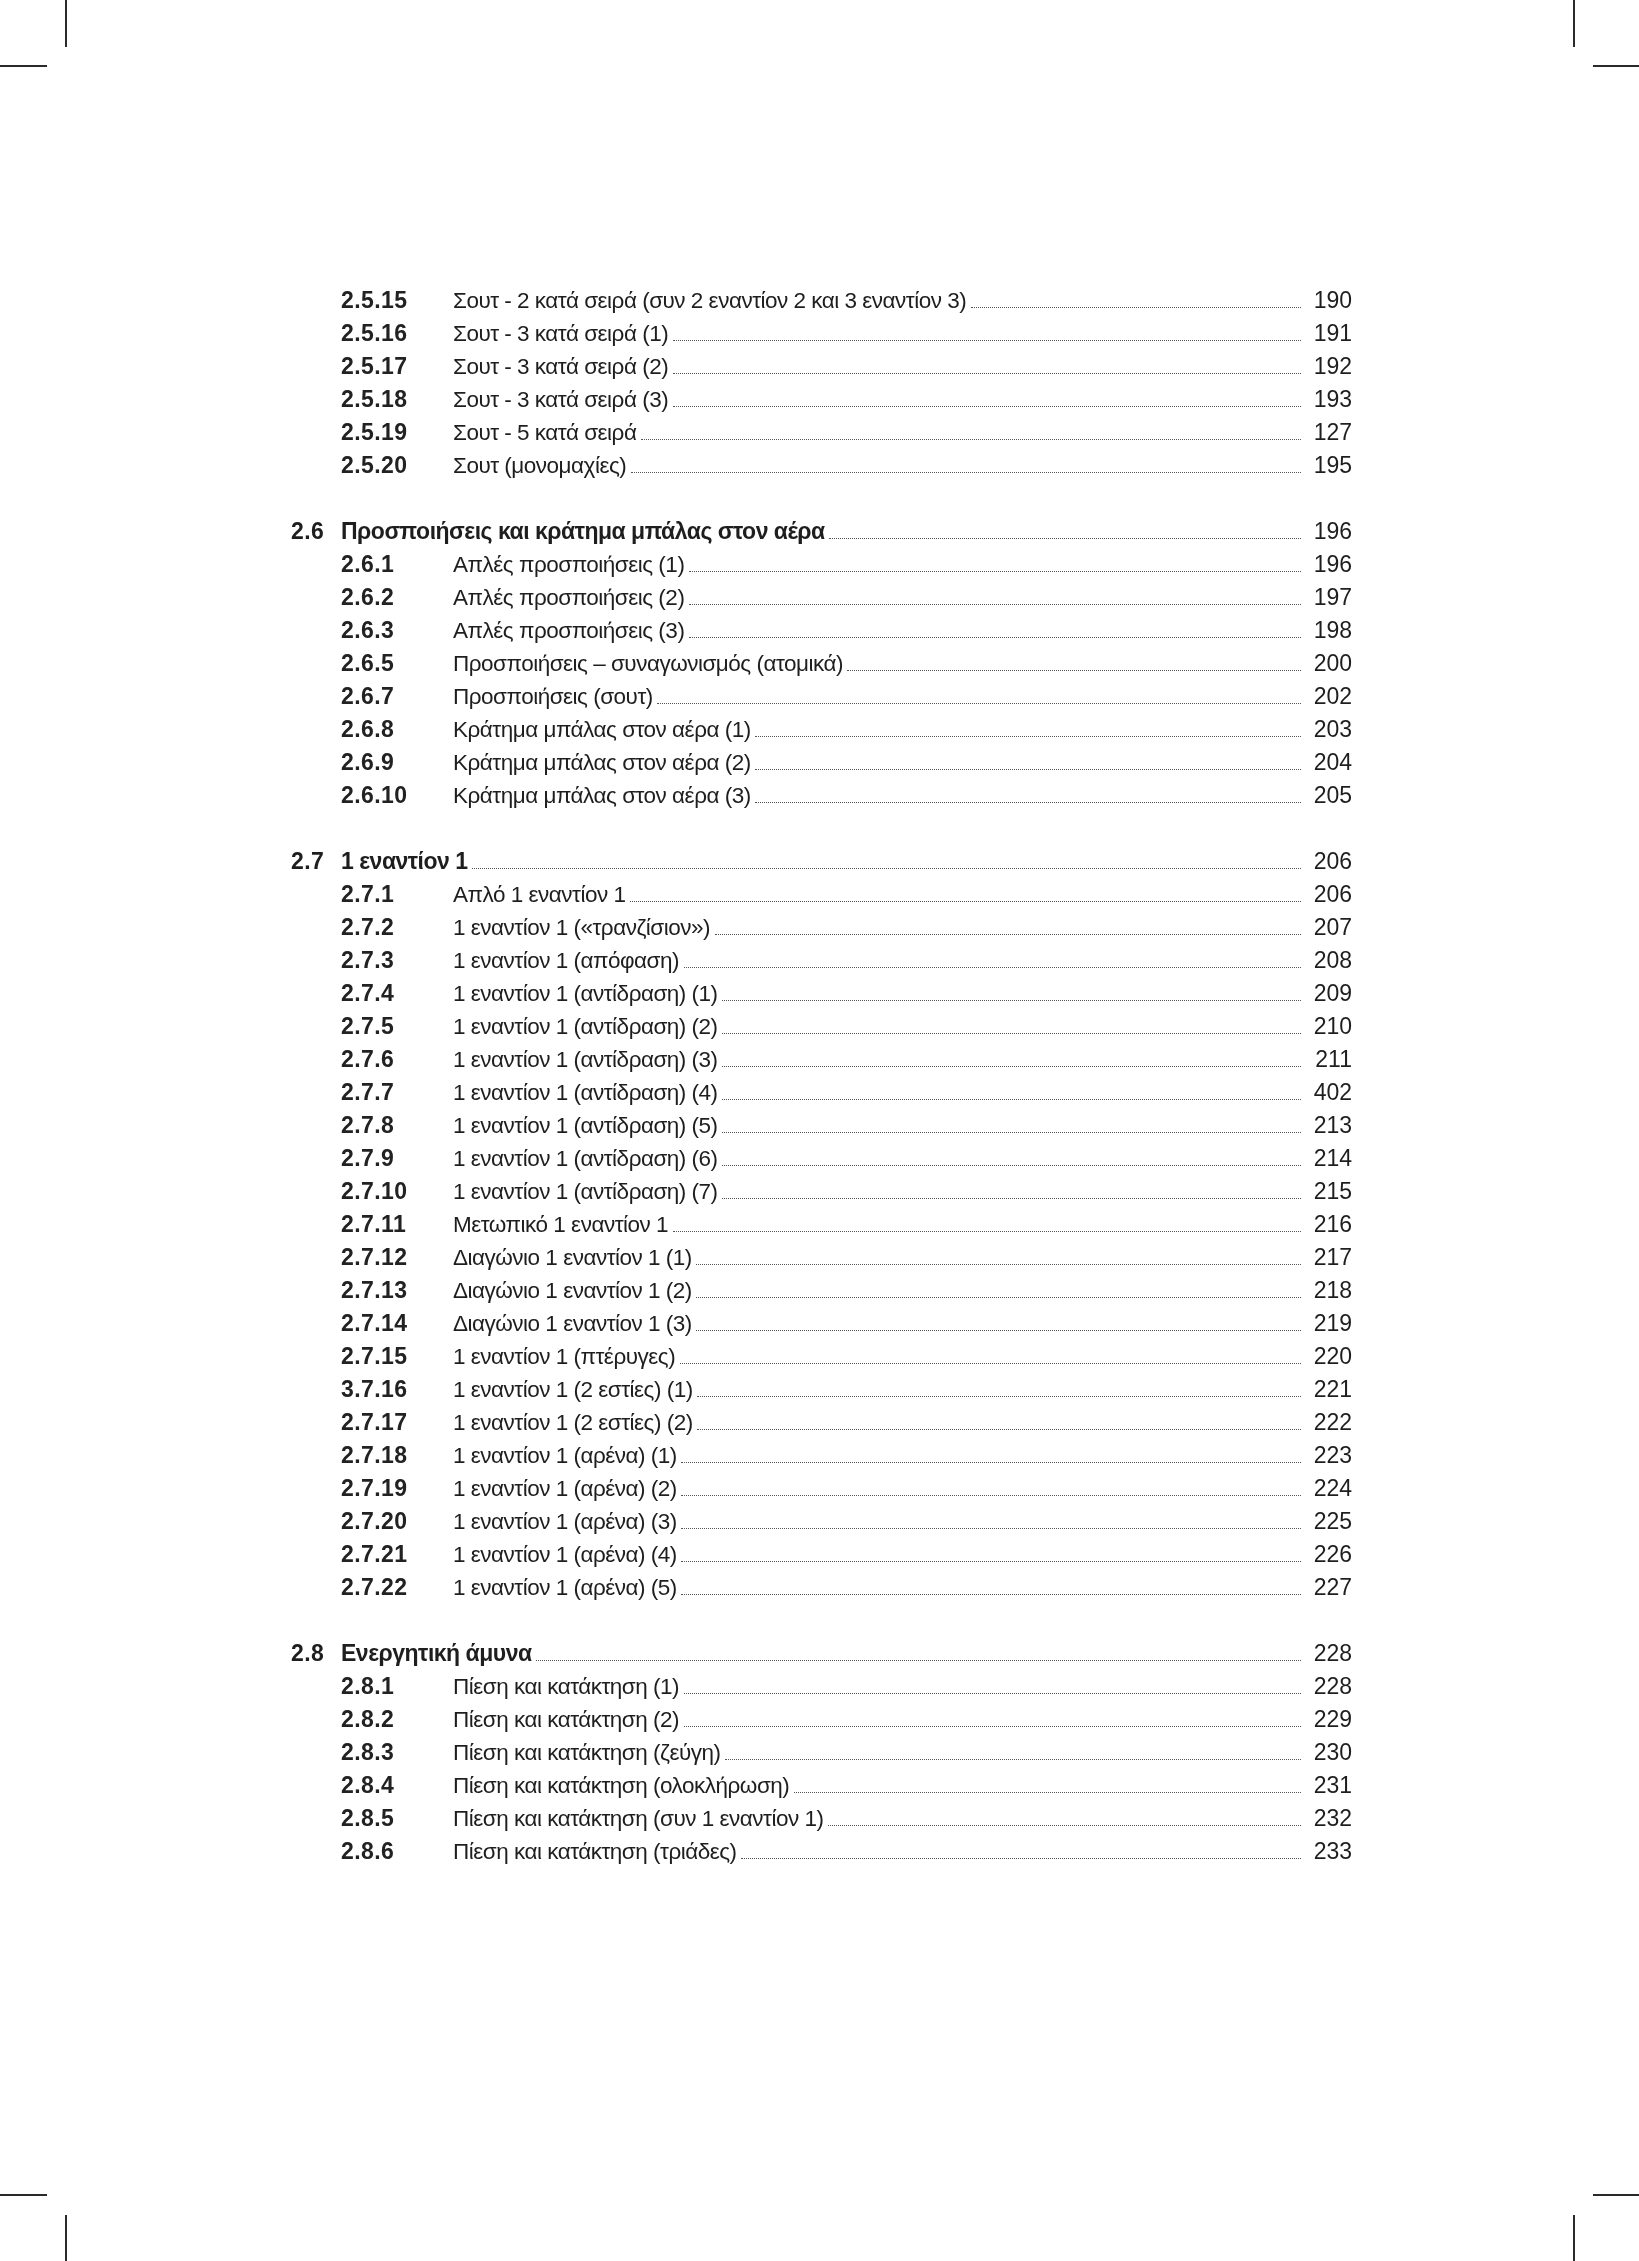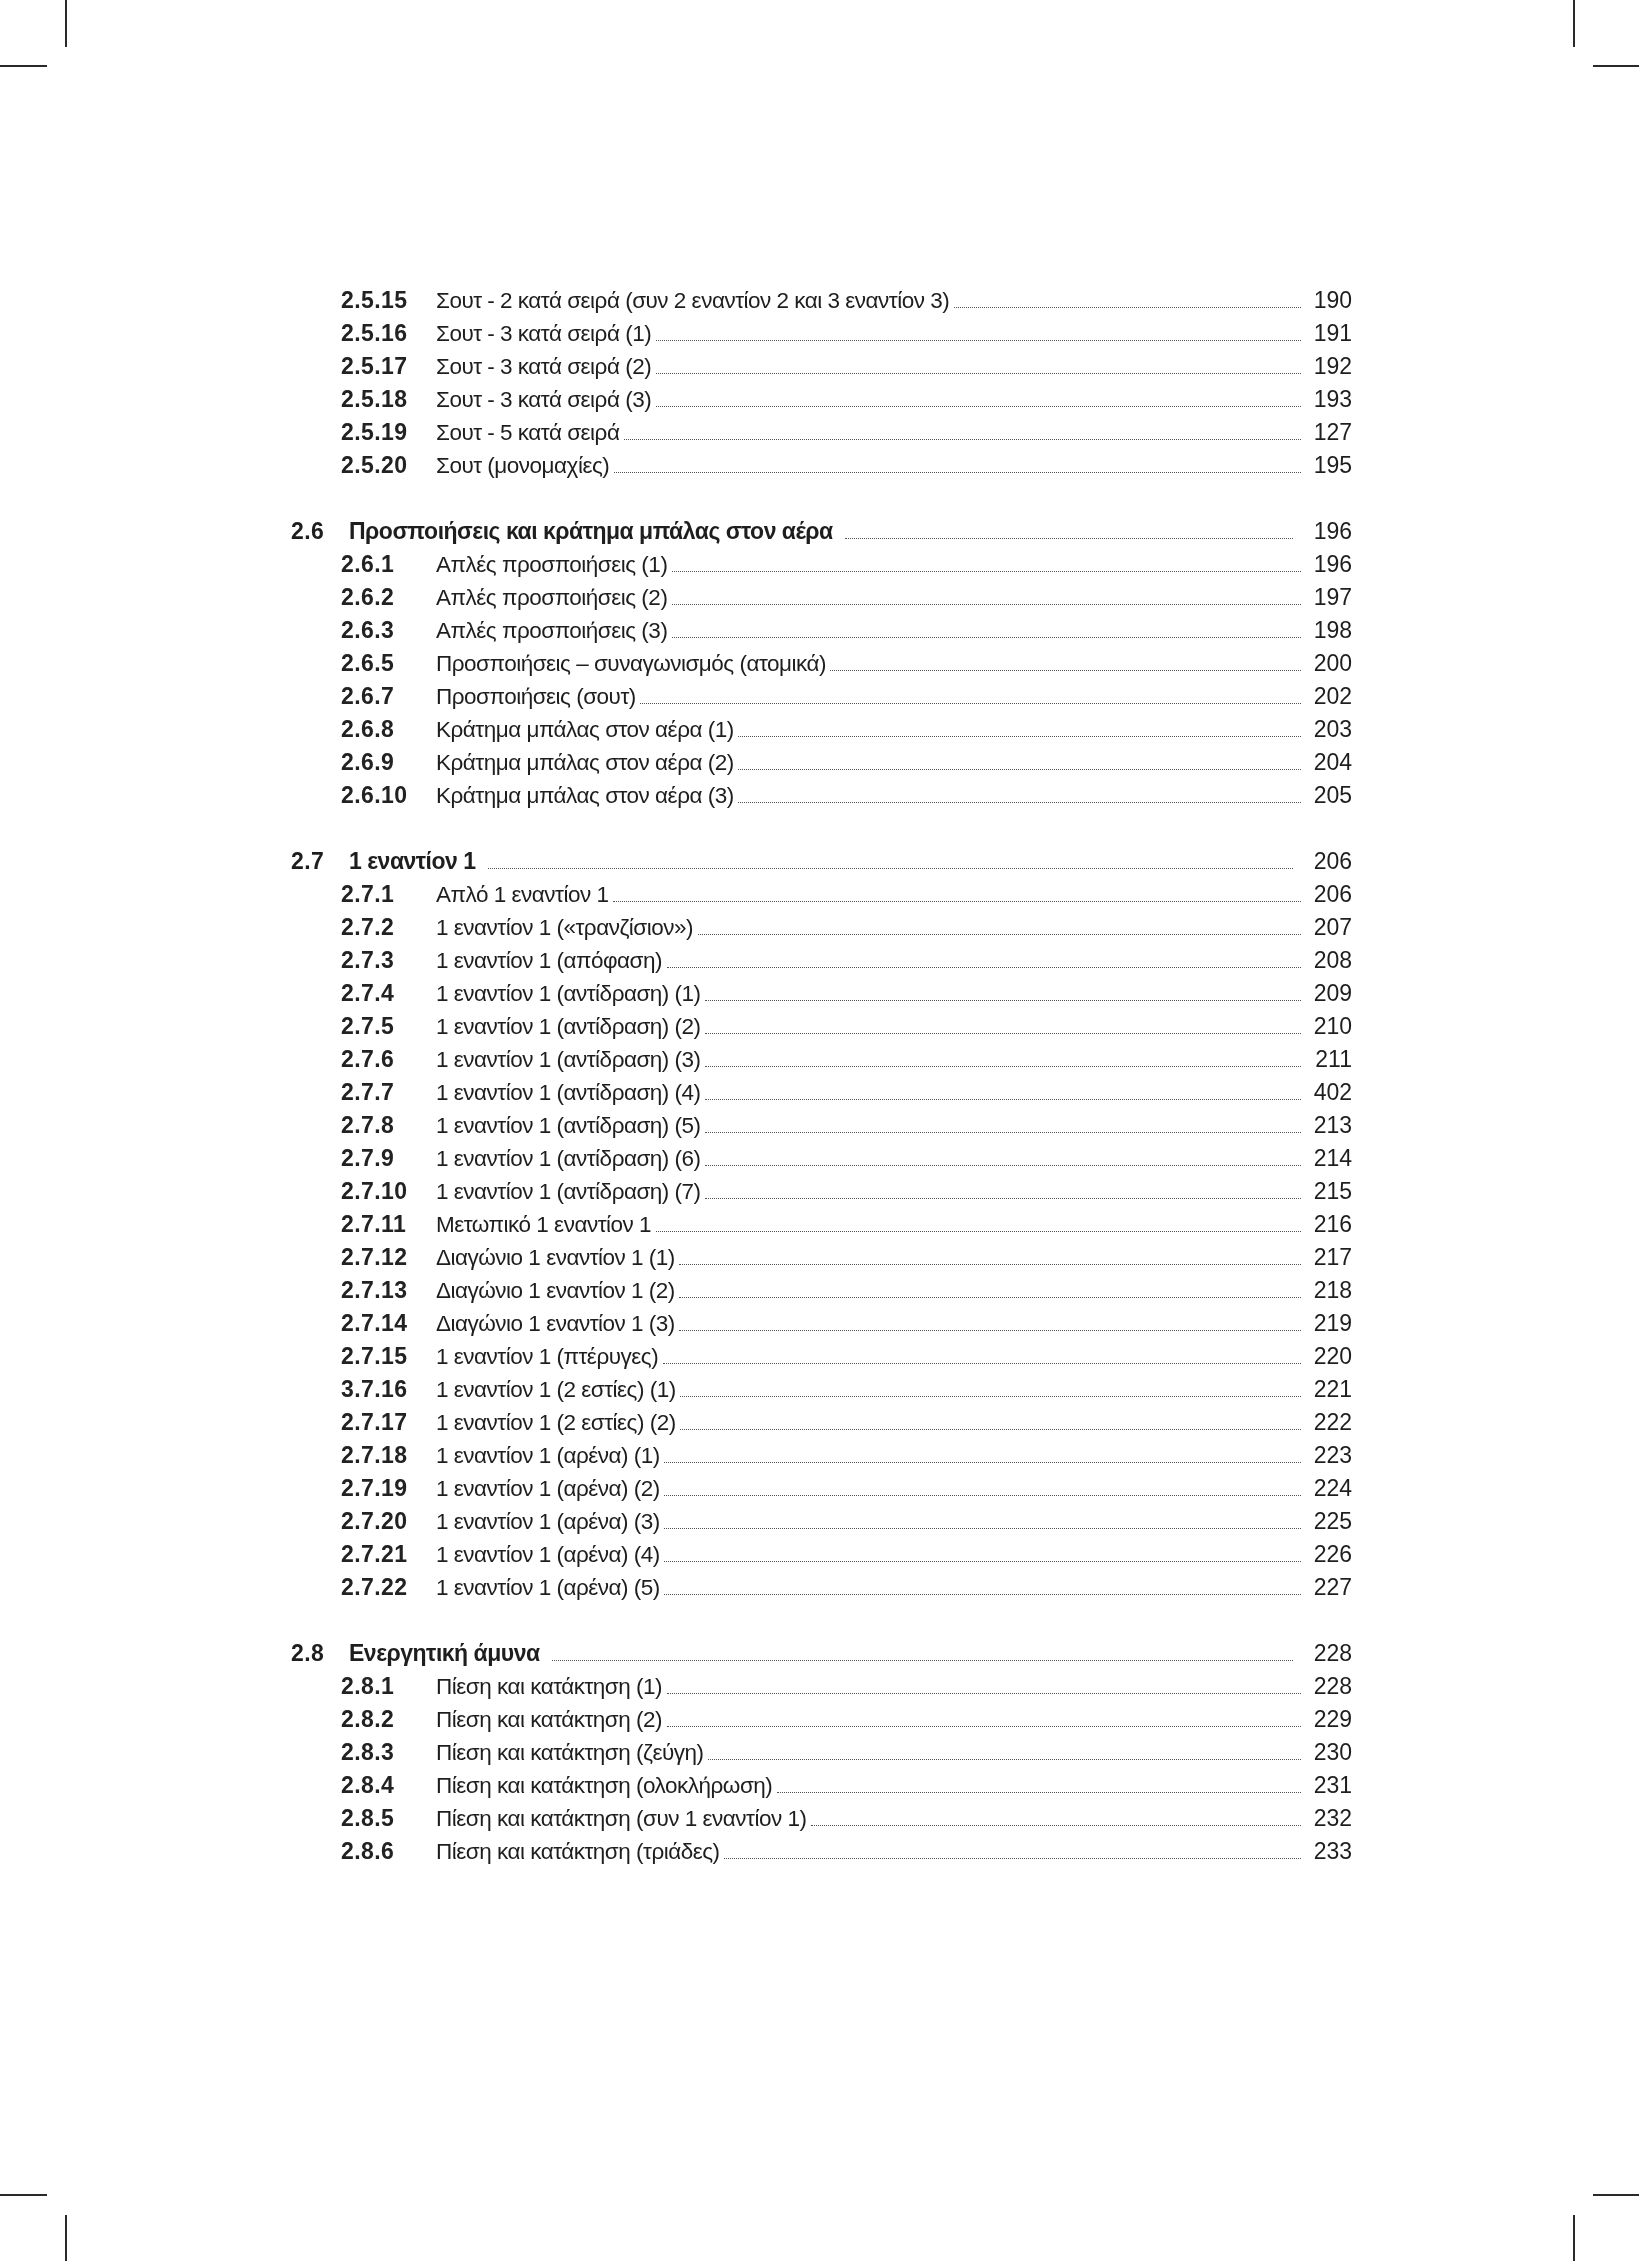--- a/index.html
+++ b/index.html
@@ -2,27 +2,27 @@
 <html style="font-size:12px"><head>
 <meta charset="utf-8">
 <style>
   html, body { margin: 0; padding: 0; background: #ffffff; }
   body { width: 1640px; height: 2261px; position: relative; overflow: hidden; font-family: "Liberation Sans", "DejaVu Sans", sans-serif; color: #1e1e1e; }
   .crop { position: absolute; background: #2a2a2a; }
   .crop.v { width: 1.5px; height: 47px; }
   .crop.h { height: 1.5px; width: 47px; }
   #toc { position: absolute; left: 291px; top: 284px; width: 1061px; }
   .row { position: relative; height: 33px; line-height: 33px; font-size: 23px; display: flex; align-items: flex-start; white-space: nowrap; }
-  .row.section { font-weight: bold; gap: 8px; }
+  .row.section { font-weight: bold; }
   .row.gap { margin-top: 33px; }
   .num { display: inline-block; flex: 0 0 auto; letter-spacing: 0.4px; }
   .row.section .num { width: 50px; }
   .row.sub .num { margin-left: 50px; width: 95px; font-weight: bold; color: #222; }
   .title { flex: 0 0 auto; letter-spacing: -0.5px; transform-origin: left; }
-  .row.sub .title { font-size: 22.5px; }
+  .row.sub .title { font-size: 22.5px; margin-left: 17px; }
   .leader { flex: 1 1 auto; overflow: hidden; margin: 0 6px 0 4.5px; border-bottom: 1.5px dotted #555; height: 0; align-self: flex-end; margin-bottom: 9px; }
   .page { flex: 0 0 auto; text-align: right; min-width: 45px; font-weight: normal; }
 </style>
 </head>
 <body>
 
 <div class="crop v" style="left:65px; top:0;"></div>
 <div class="crop h" style="left:0; top:65px;"></div>
 <div class="crop v" style="left:1573px; top:0;"></div>
 <div class="crop h" style="left:1593px; top:65px;"></div>

